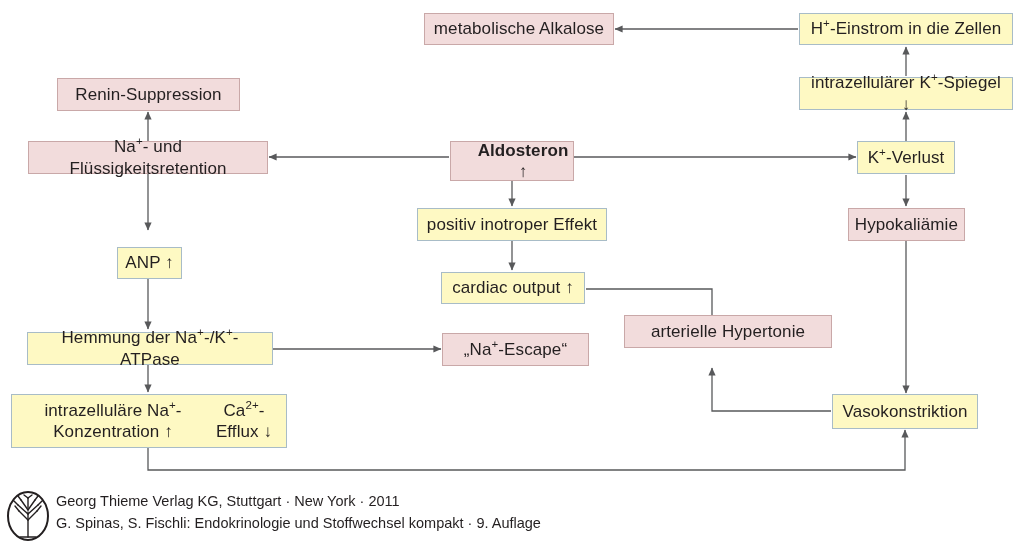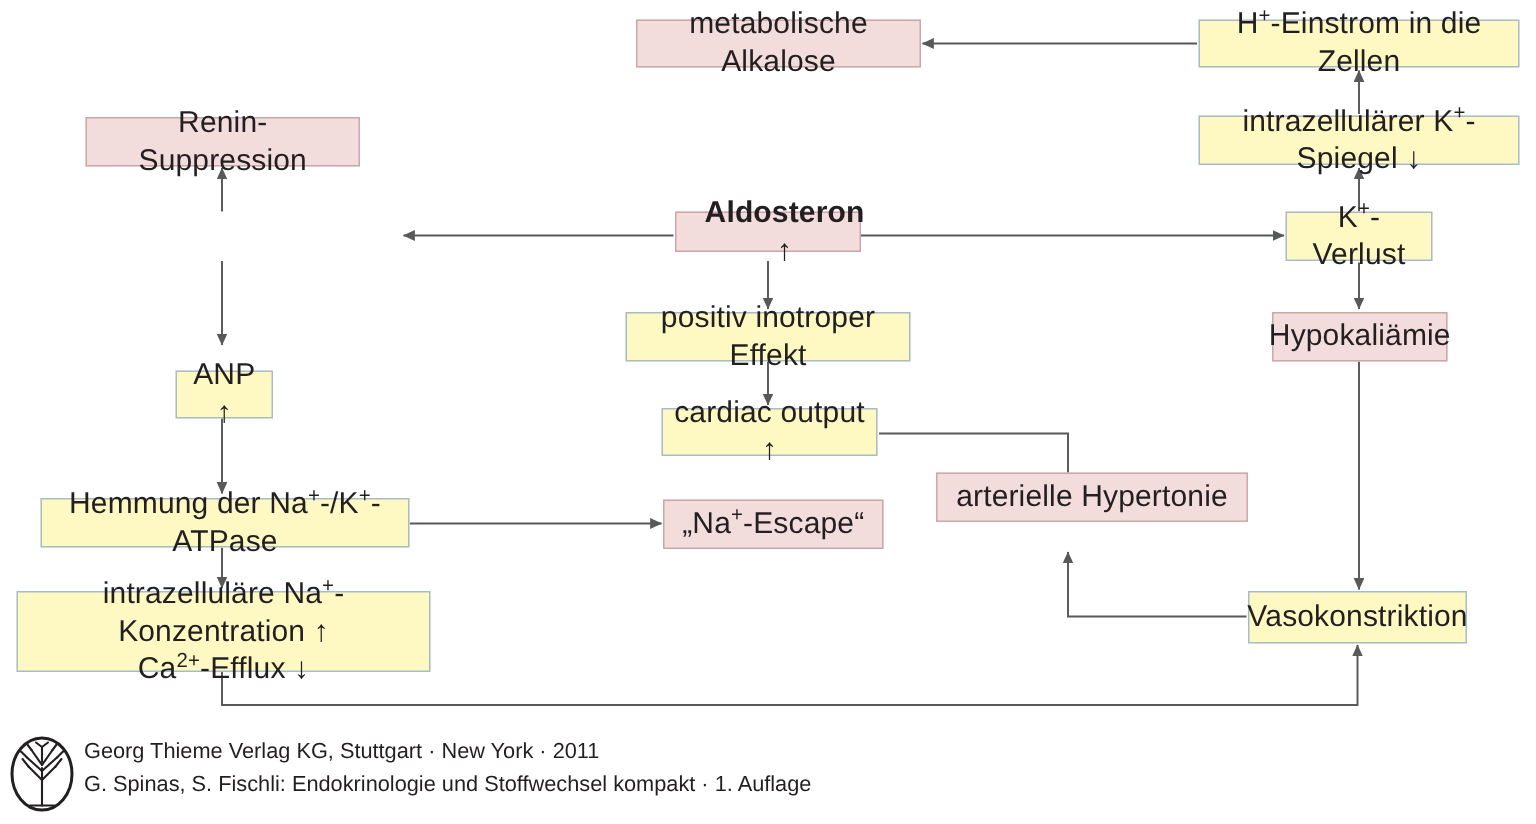--- a/index.html
+++ b/index.html
@@ -23,21 +23,21 @@
     width: 1024px;
     height: 549px;
   }
   .node {
     position: absolute;
     box-sizing: border-box;
     display: flex;
     align-items: center;
     justify-content: center;
     text-align: center;
-    font-size: 20px;
+    font-size: 17px;
     line-height: 1.25;
     color: #231f20;
     border: 1px solid #9aa3ab;
     padding: 2px 6px;
     z-index: 5;
     letter-spacing: 0.1px;
   }
   .node.pink {
     background: #f2dcdc;
     border-color: #c9a8a8;
@@ -145,34 +145,37 @@
   </div>
 
   <div class="node blue" style="left:799px; top:77px; width:214px; height:33px;">
     <span>intrazellulärer K<sup>+</sup>-Spiegel ↓</span>
   </div>
 
   <div class="node pink" style="left:57px; top:78px; width:183px; height:33px;">
     <span>Renin-Suppression</span>
   </div>
 
-
-  <div class="node pink bold" style="left:450px; top:141px; width:124px; height:27px;padding-left:28px;">
+  <div class="node pink" style="left:28px; top:141px; width:240px; height:33px;">
+    <span>Na<sup>+</sup>- und Flüssigkeitsretention</span>
+  </div>
+
+  <div class="node pink bold" style="left:450px; top:141px; width:124px; height:40px;padding-left:28px;">
     <span>Aldosteron ↑</span>
   </div>
 
   <div class="node blue" style="left:857px; top:141px; width:98px; height:33px;">
     <span>K<sup>+</sup>-Verlust</span>
   </div>
 
   <div class="node blue" style="left:417px; top:208px; width:190px; height:33px;">
     <span>positiv inotroper Effekt</span>
   </div>
 
-  <div class="node pink" style="left:848px; top:208px; width:117px; height:33px;">
+  <div class="node pink" style="left:848px; top:208px; width:117px; height:33px;justify-content:flex-end;">
     <span>Hypokaliämie</span>
   </div>
 
   <div class="node blue" style="left:117px; top:231px; width:65px; height:32px;margin-top:16px;">
     <span>ANP ↑</span>
   </div>
 
   <div class="node blue" style="left:27px; top:332px; width:246px; height:33px;">
     <span>Hemmung der Na<sup>+</sup>-/K<sup>+</sup>-ATPase</span>
   </div>
@@ -186,21 +189,21 @@
   </div>
 
   <div class="node pink" style="left:624px; top:315px; width:208px; height:33px;">
     <span>arterielle Hypertonie</span>
   </div>
 
   <div class="node blue" style="left:832px; top:394px; width:146px; height:35px;">
     <span>Vasokonstriktion</span>
   </div>
 
-  <div class="node blue" style="left:11px; top:394px; width:276px; height:54px; flex-direction:column;">
+  <div class="node blue" style="left:11px; top:394px; width:276px; height:54px; ">
     <span>intrazelluläre Na<sup>+</sup>-Konzentration ↑</span>
     <span class="l2">Ca<sup>2+</sup>-Efflux ↓</span>
   </div>
 
   <div id="footer">
     <svg id="thieme-logo" viewBox="0 0 44 52">
       <ellipse cx="22" cy="26" rx="20" ry="24" fill="#ffffff" stroke="#231f20" stroke-width="2"></ellipse>
       <g stroke="#231f20" stroke-width="1.4" fill="none" stroke-linecap="round">
         <path d="M22,47 L22,22"></path>
         <path d="M22,30 L13,21"></path>
@@ -216,17 +219,17 @@
         <path d="M32,15 L36,11"></path>
         <path d="M15,10 L12,6"></path>
         <path d="M29,10 L32,6"></path>
         <path d="M22,8 L18,5"></path>
         <path d="M22,8 L26,5"></path>
         <path d="M14,47 L30,47"></path>
       </g>
     </svg>
     <div id="footer-text">
       <div>Georg Thieme Verlag KG, Stuttgart · New York · 2011</div>
-      <div>G. Spinas, S. Fischli: Endokrinologie und Stoffwechsel kompakt · 1. Auflage</div>
+      <div>G. Spinas, S. Fischli: Endokrinologie und Stoffwechsel kompakt · 9. Auflage</div>
     </div>
   </div>
 
 </div>
 
 </body></html>

